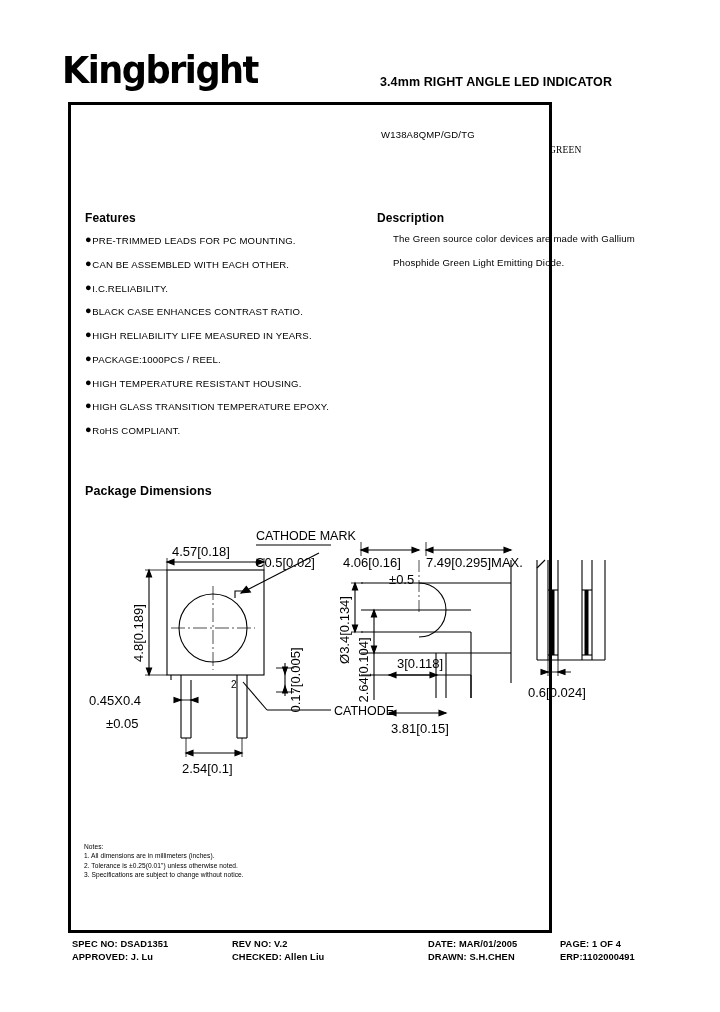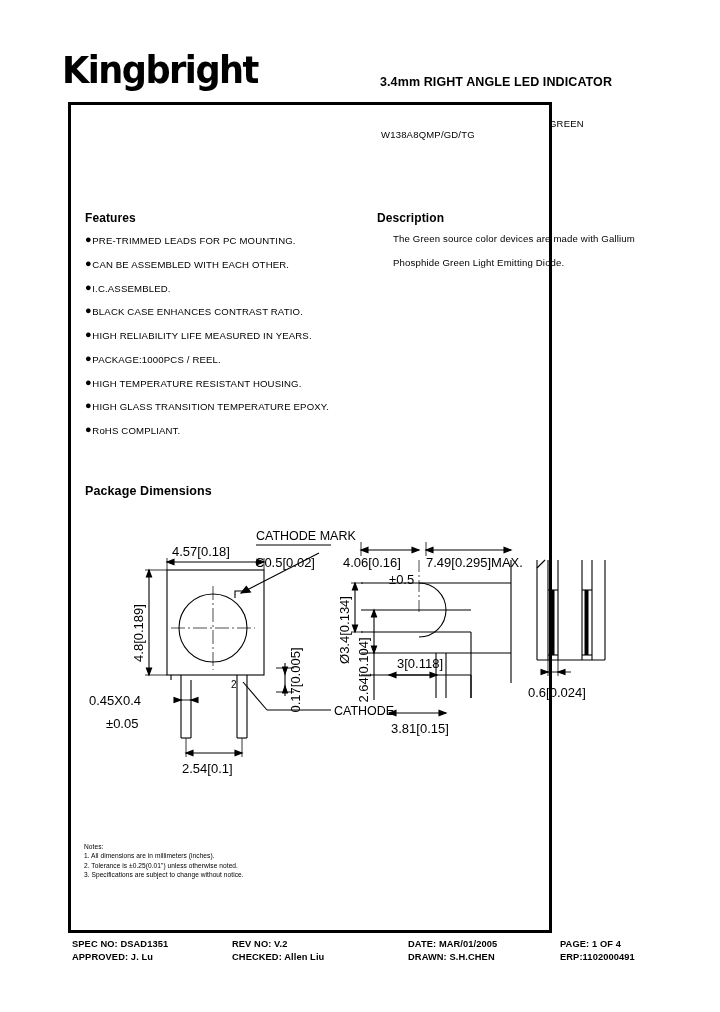--- a/index.html
+++ b/index.html
@@ -52,23 +52,24 @@
   }
 
   #part-number {
     position: absolute;
     left: 310px; top: 24px;
     font-size: 9.5px;
     letter-spacing: 0.2px;
   }
   #color-label {
     position: absolute;
-    left: 478px; top: 13px;
+    left: 478px; top: 40px;
     font-size: 9.5px;
     letter-spacing: 0.2px;
+    font-family: Liberation Serif, serif;
   }
 
   
   #features-block {
     position: absolute;
     left: 14px; top: 106px;
     width: 290px;
   }
   #description-block {
     position: absolute;
@@ -136,21 +137,21 @@
   .footer-cell {
     position: absolute;
     font-size: 9.3px;
     font-weight: 700;
     line-height: 13px;
     letter-spacing: 0.1px;
     white-space: nowrap;
   }
   .fc1 { left: 72px; }
   .fc2 { left: 232px; }
-  .fc3 { left: 408px; }
+  .fc3 { left: 428px; }
   .fc4 { left: 560px; }
   .row1 { top: 0px; }
   .row2 { top: 13px; }
 </style>
 </head>
 <body>
 
 <div id="header">
   <div id="brand-logo">Kingbright</div>
   <div id="header-title">3.4mm RIGHT ANGLE LED INDICATOR</div>
@@ -158,21 +159,21 @@
 
 <div id="page-frame">
 
   <div id="part-number">W138A8QMP/GD/TG</div>
   <div id="color-label">GREEN</div>
 
   <div id="features-block">
     <div class="section-heading">Features</div>
     <div class="feature-item"><span class="bullet">●</span><span>PRE-TRIMMED LEADS FOR PC MOUNTING.</span></div>
     <div class="feature-item"><span class="bullet">●</span><span>CAN BE ASSEMBLED WITH EACH OTHER.</span></div>
-    <div class="feature-item"><span class="bullet">●</span><span>I.C.ASSEMBLED.</span></div>
+    <div class="feature-item"><span class="bullet">●</span><span>I.C.RELIABILITY.</span></div>
     <div class="feature-item"><span class="bullet">●</span><span>BLACK CASE ENHANCES CONTRAST RATIO.</span></div>
     <div class="feature-item"><span class="bullet">●</span><span>HIGH RELIABILITY LIFE MEASURED IN YEARS.</span></div>
     <div class="feature-item"><span class="bullet">●</span><span>PACKAGE:1000PCS / REEL.</span></div>
     <div class="feature-item"><span class="bullet">●</span><span>HIGH TEMPERATURE RESISTANT HOUSING.</span></div>
     <div class="feature-item"><span class="bullet">●</span><span>HIGH GLASS TRANSITION TEMPERATURE EPOXY.</span></div>
     <div class="feature-item"><span class="bullet">●</span><span>RoHS COMPLIANT.</span></div>
   </div>
 
   <div id="description-block">
     <div class="section-heading">Description</div>

